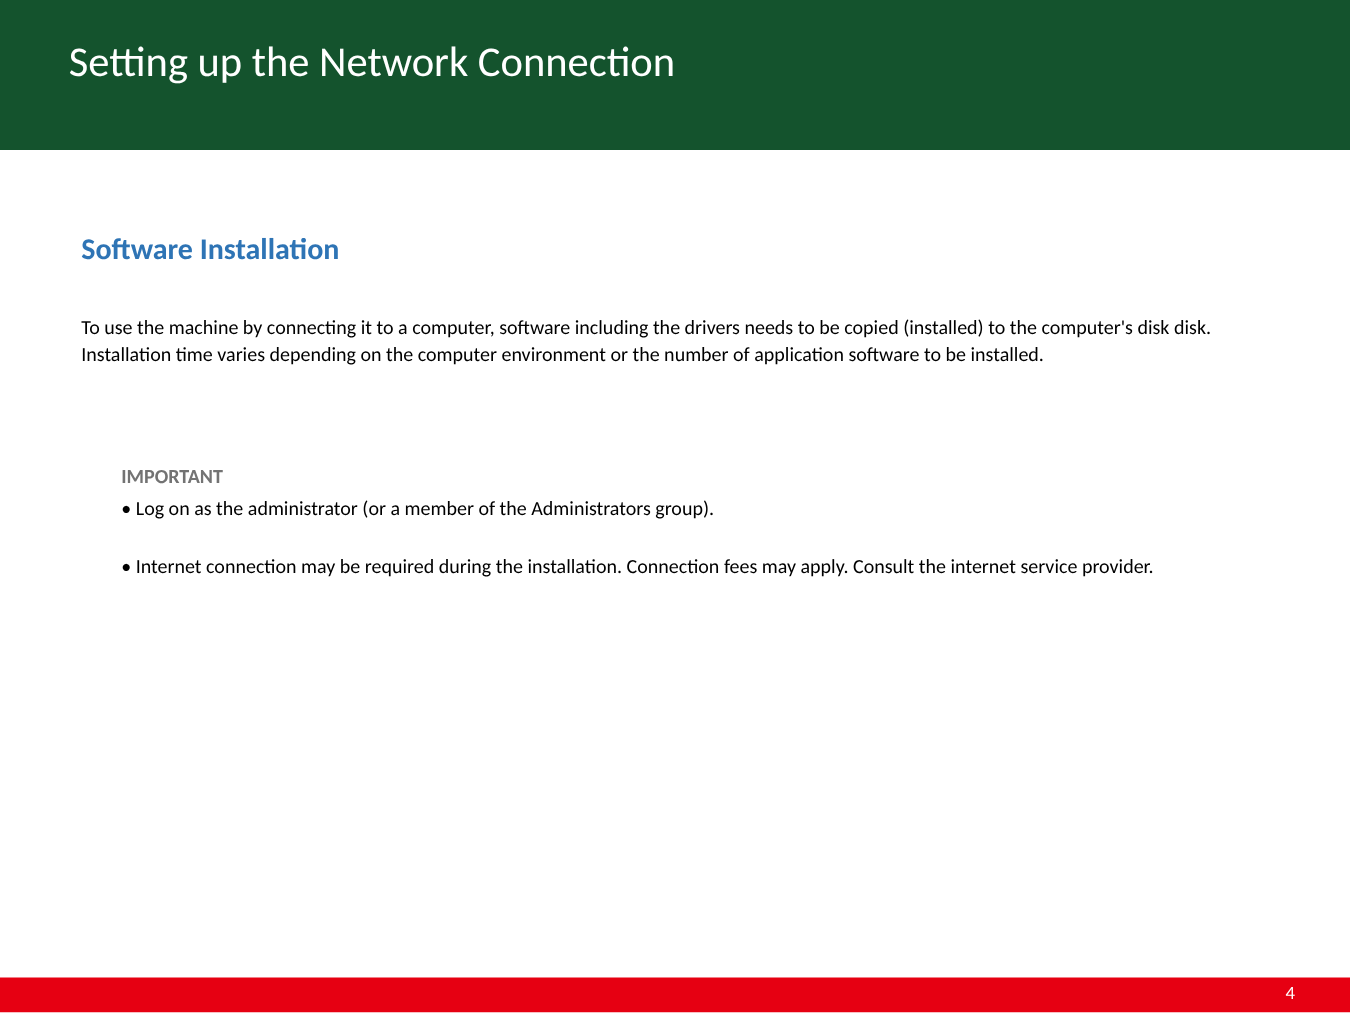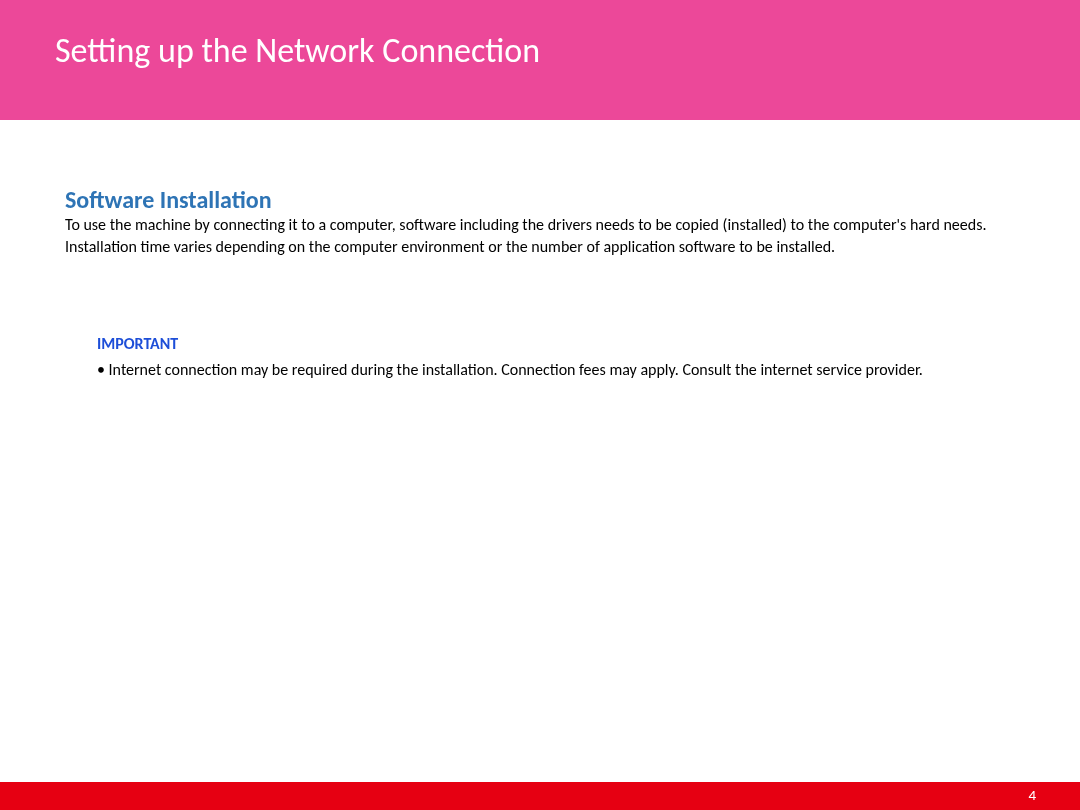--- a/index.html
+++ b/index.html
@@ -9,49 +9,50 @@
     }
     body {
       font-family: Calibri, 'Segoe UI', Arial, sans-serif;
       width: 1080px;
       height: 810px;
       background: #ffffff;
       position: relative;
       overflow: hidden;
     }
     .header {
-      background: #ec4899;
+      background: #14532d;
       height: 120px;
       padding: 30px 55px 0 55px;
     }
     .header-title {
       color: #ffffff;
       font-size: 34px;
       font-weight: 400;
     }
     .content {
       padding: 65px 65px 0 65px;
     }
     .section-title {
       color: #2e74b5;
       font-size: 24px;
       font-weight: 700;
+      margin-bottom: 38px;
     }
     .intro-text {
       color: #000000;
       font-size: 16px;
       line-height: 1.4;
       margin-bottom: 75px;
     }
     .important-section {
       padding-left: 32px;
     }
     .important-label {
       font-weight: 700;
-      color: #1d4ed8;
+      color: #737373;
       font-size: 16px;
       margin-bottom: 6px;
     }
     .bullet-item {
       color: #000000;
       font-size: 16px;
       line-height: 1.4;
       margin-bottom: 24px;
     }
     .bullet-item.wide {
@@ -75,23 +76,24 @@
   </style>
 </head>
 <body>
 
 <div class="header">
   <h1 class="header-title">Setting up the Network Connection</h1>
 </div>
 
 <div class="content">
   <h2 class="section-title">Software Installation</h2>
-  <p class="intro-text">To use the machine by connecting it to a computer, software including the drivers needs to be copied (installed) to the computer's hard needs. Installation time varies depending on the computer environment or the number of application software to be installed.</p>
+  <p class="intro-text">To use the machine by connecting it to a computer, software including the drivers needs to be copied (installed) to the computer's disk disk. Installation time varies depending on the computer environment or the number of application software to be installed.</p>
 
   <div class="important-section">
     <div class="important-label">IMPORTANT</div>
+    <div class="bullet-item">• Log on as the administrator (or a member of the Administrators group).</div>
     <div class="bullet-item wide">• Internet connection may be required during the installation. Connection fees may apply. Consult the internet service provider.</div>
   </div>
 </div>
 
 <div class="footer">
   <span class="page-number">4</span>
 </div>
 
 </body></html>

